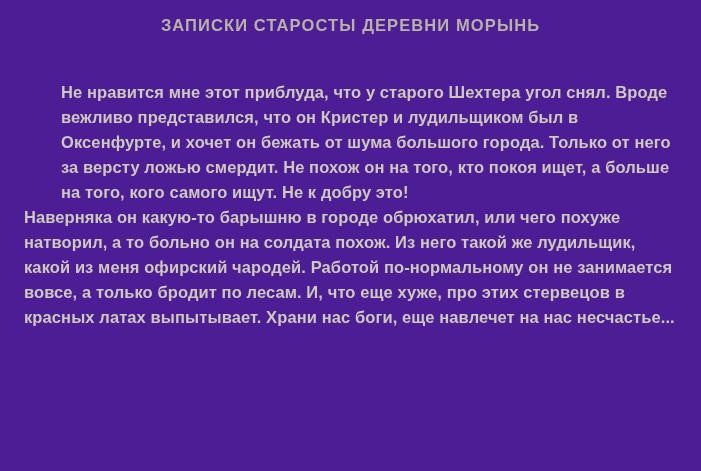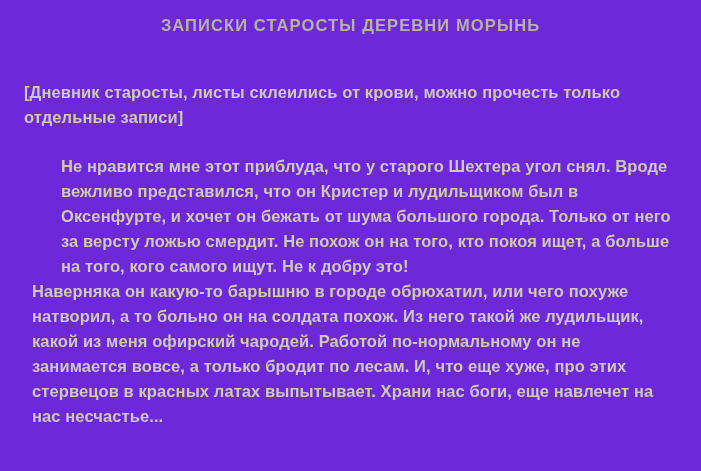--- a/index.html
+++ b/index.html
@@ -10,21 +10,21 @@
     width: 701px;
     height: 471px;
     background: #0a0708;
     font-family: "Liberation Sans", sans-serif;
     overflow: hidden;
   }
   .page {
     position: relative;
     width: 701px;
     height: 471px;
-    background: #6d28d9;
+    background: #4c1d95;
     box-sizing: border-box;
   }
   .doc-title {
     position: absolute;
     top: 16px;
     left: 0;
     width: 701px;
     text-align: center;
     color: #b9b2a6;
     font-size: 16.5px;
@@ -41,33 +41,31 @@
     font-size: 16.5px;
     line-height: 25px;
     font-weight: bold;
     letter-spacing: 0.1px;
   }
   .para {
     margin: 0 0 24px 0;
   }
   .para:last-child {
     margin-bottom: 0;
-    margin-left: 8px;
   }
   .para.tight {
     margin-bottom: 0;
     margin-left: 37px;
   }
 </style>
 </head>
 <body>
 
 <div class="page">
 
   <div class="doc-title">ЗАПИСКИ СТАРОСТЫ ДЕРЕВНИ МОРЫНЬ</div>
 
   <div class="body-text">
-    <p class="para">[Дневник старосты, листы склеились от крови, можно прочесть только отдельные записи]</p>
     <p class="para tight">Не нравится мне этот приблуда, что у старого Шехтера угол снял. Вроде вежливо представился, что он Кристер и лудильщиком был в Оксенфурте, и хочет он бежать от шума большого города. Только от него за версту ложью смердит. Не похож он на того, кто покоя ищет, а больше на того, кого самого ищут. Не к добру это!</p>
     <p class="para">Наверняка он какую-то барышню в городе обрюхатил, или чего похуже натворил, а то больно он на солдата похож. Из него такой же лудильщик, какой из меня офирский чародей. Работой по-нормальному он не занимается вовсе, а только бродит по лесам. И, что еще хуже, про этих стервецов в красных латах выпытывает. Храни нас боги, еще навлечет на нас несчастье...</p>
   </div>
 
 </div>
 
 </body></html>

